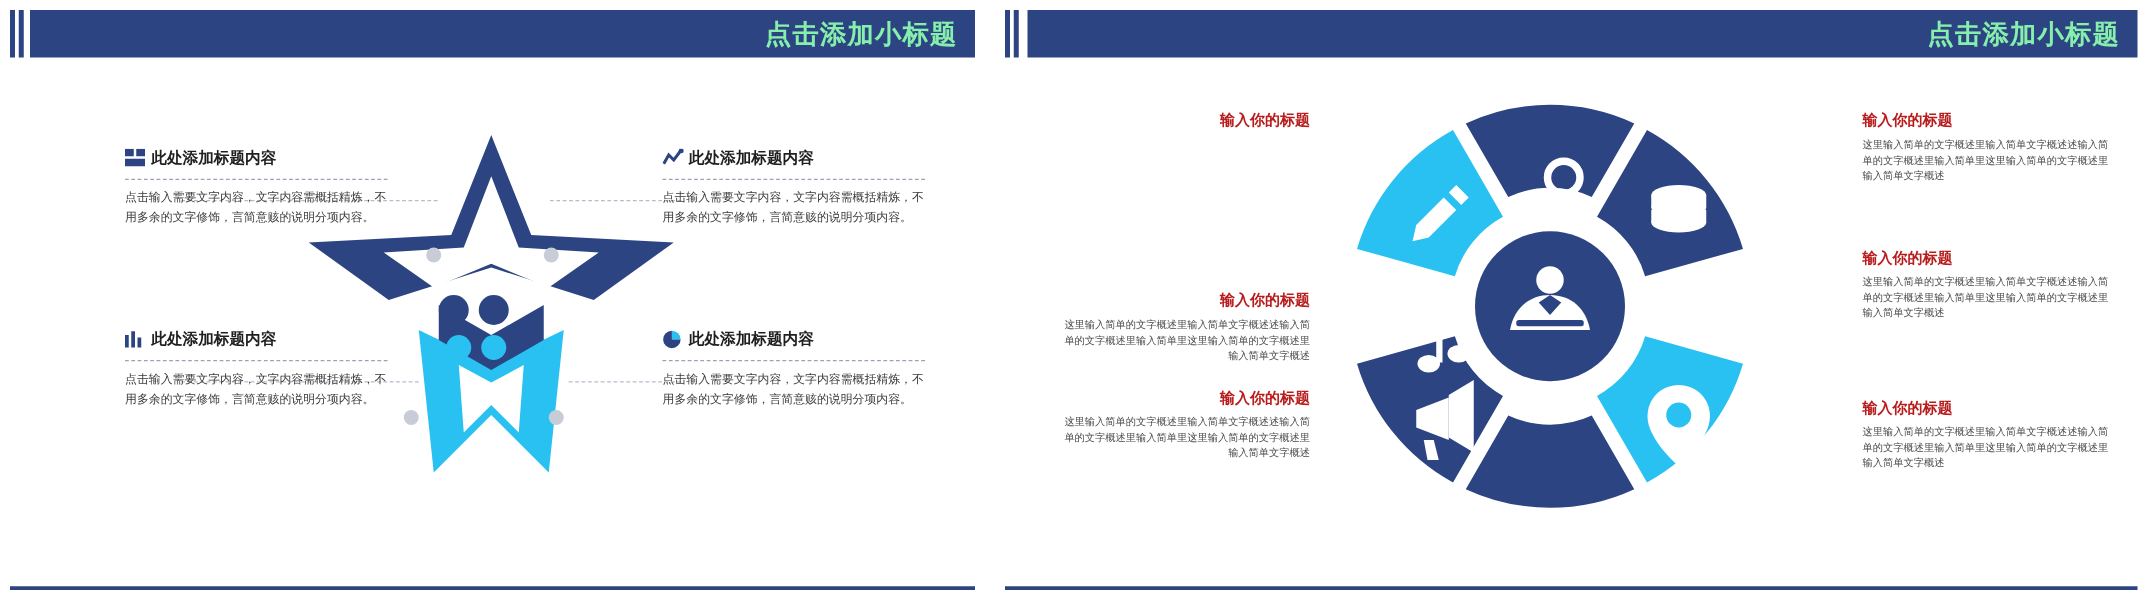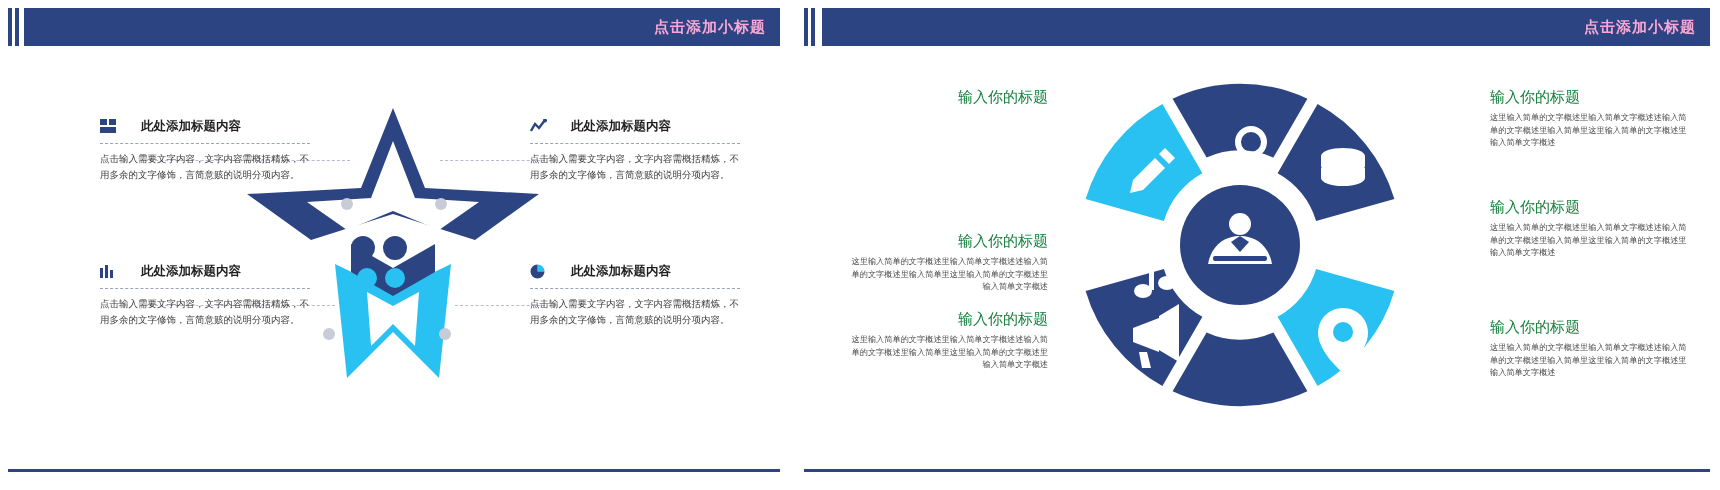--- a/index.html
+++ b/index.html
@@ -29,22 +29,22 @@
   .header {
     position: absolute;
     top: 8px;
     height: 38px;
     background: #2c4481;
     display: flex;
     align-items: center;
     justify-content: flex-end;
   }
   .header-title {
-    color: #f9a8d4;
-    font-size: 15px;
+    color: #86efac;
+    font-size: 21px;
     font-weight: bold;
     letter-spacing: 1px;
     padding-right: 14px;
   }
   .header-ticks {
     position: absolute;
     top: 8px;
     height: 38px;
     display: flex;
     gap: 3px;
@@ -71,21 +71,21 @@
     width: 300px;
     height: 300px;
   }
   .callout {
     position: absolute;
     width: 210px;
   }
   .callout .c-head {
     display: flex;
     align-items: center;
-    gap: 24px;
+    gap: 4px;
     margin-bottom: 8px;
   }
   .callout .c-title {
     font-size: 12.5px;
     font-weight: bold;
     color: #1f1f1f;
     white-space: nowrap;
   }
   .callout .c-body {
     font-size: 9.5px;
@@ -109,23 +109,23 @@
     left: 255px;
     top: 60px;
     width: 370px;
     height: 370px;
   }
   .rlabel {
     position: absolute;
     width: 200px;
   }
   .rlabel .r-title {
-    font-size: 15px;
-    font-weight: normal;
-    color: #15803d;
+    font-size: 12px;
+    font-weight: bold;
+    color: #b91c1c;
     margin-bottom: 5px;
   }
   .rlabel .r-body {
     font-size: 8.2px;
     line-height: 1.55;
     color: #4a4a4a;
   }
   .ta-r { text-align: right; }
   .ta-l { text-align: left; }
 </style>

